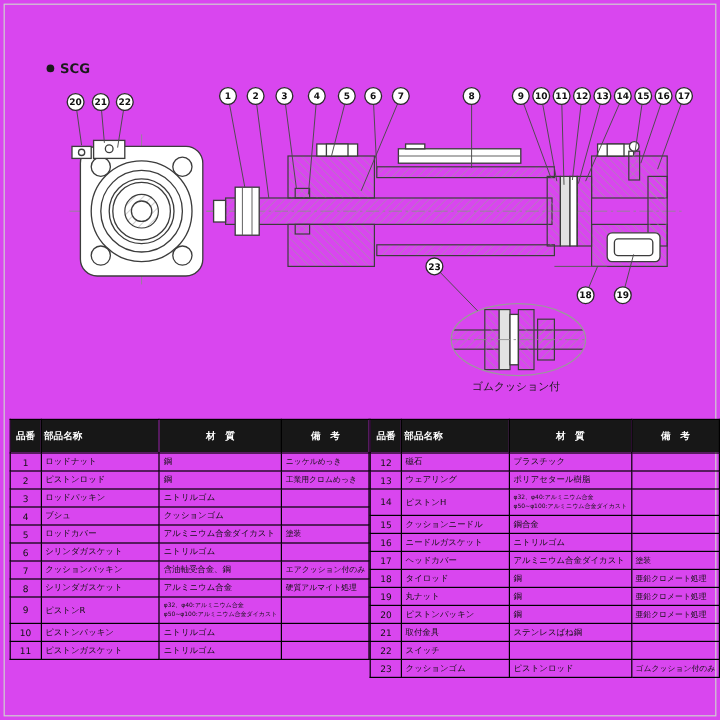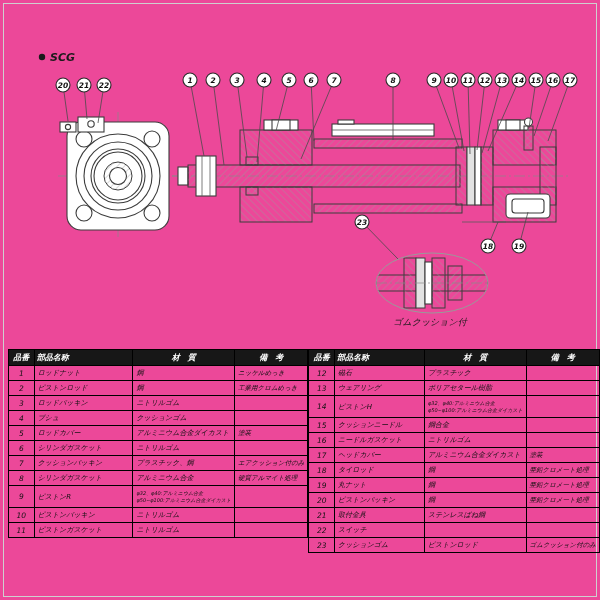--- a/index.html
+++ b/index.html
@@ -1,36 +1,36 @@
 <!DOCTYPE html>
 <html><head>
 <meta charset="utf-8">
 <style>
   html,body{margin:0;padding:0;}
   body{width:600px;height:600px;background:#fff;font-family:"DejavU Sans","DejaVu Sans","Liberation Sans",sans-serif;}
-  .page{position:relative;width:600px;height:600px;background:#ec4899;overflow:hidden;font-style:italic;}
+  .page{position:relative;width:600px;height:600px;background:#d946ef;overflow:hidden;}
   .frame{position:absolute;inset:3px;border:1px solid #cfcfcf;pointer-events:none;}
   .drawing-svg{position:absolute;left:0;top:0;}
   svg text{font-family:"DejaVu Sans","Liberation Sans",sans-serif;}
   .ln{fill:none;stroke:#3c3c3c;stroke-width:1.1;}
   .wh{fill:#ffffff;stroke:#3c3c3c;stroke-width:1.1;}
   .h1{fill:url(#hatch);stroke:#3c3c3c;stroke-width:1;}
   .h2{fill:url(#hatchd);stroke:#3c3c3c;stroke-width:1;}
   .gr{fill:#e2e2e2;stroke:#3c3c3c;stroke-width:1;}
   .cl{fill:none;stroke:#8a8a8a;stroke-width:0.7;stroke-dasharray:11 3 2 3;}
   .thin{stroke:#5a5a5a;stroke-width:0.8;}
   .leader{stroke:#4a4a4a;stroke-width:0.8;}
   .balloon{fill:#fff;stroke:#2a2a2a;stroke-width:1.1;}
   .balloon-num{font-size:7.5px;font-weight:bold;fill:#111;text-anchor:middle;}
   .scg-text{font-size:11px;font-weight:bold;fill:#1a1a1a;}
   .caption-text{font-size:9px;fill:#1a1a1a;text-anchor:middle;}
   .tables{position:absolute;left:8px;top:349px;display:flex;align-items:flex-start;}
   table{border-collapse:collapse;table-layout:fixed;}
   th,td{border:1px solid #000;overflow:hidden;white-space:nowrap;box-sizing:border-box;}
-  thead th{color:#fff;font-size:8px;font-weight:bold;height:16px;padding:0 2px;}
+  thead th{color:#fff;font-size:8px;font-weight:bold;height:28px;padding:0 2px;}
   th.c-no{width:26px;text-align:center;}
   th.c-name{text-align:left;}
   th.c-mat{text-align:center;margin-top:12px;}
   th.c-rem{text-align:center;}
   #table-left .c-name{width:101px;}
   #table-left .c-mat{width:93px;}
   #table-left .c-rem{width:64px;}
   #table-right .c-name{width:92px;}
   #table-right .c-mat{width:100px;}
   #table-right .c-rem{width:66px;}
@@ -312,21 +312,21 @@
           </tr>
           <tr>
             <td class="no">6</td>
             <td class="name">シリンダガスケット</td>
             <td class="mat">ニトリルゴム</td>
             <td class="rem"></td>
           </tr>
           <tr>
             <td class="no">7</td>
             <td class="name">クッションパッキン</td>
-            <td class="mat">プラスチック、鋼</td>
+            <td class="mat">含油軸受合金、鋼</td>
             <td class="rem">エアクッション付のみ</td>
           </tr>
           <tr>
             <td class="no">8</td>
             <td class="name">シリンダガスケット</td>
             <td class="mat">アルミニウム合金</td>
             <td class="rem">硬質アルマイト処理</td>
           </tr>
           <tr class="tall">
             <td class="no">9</td>

